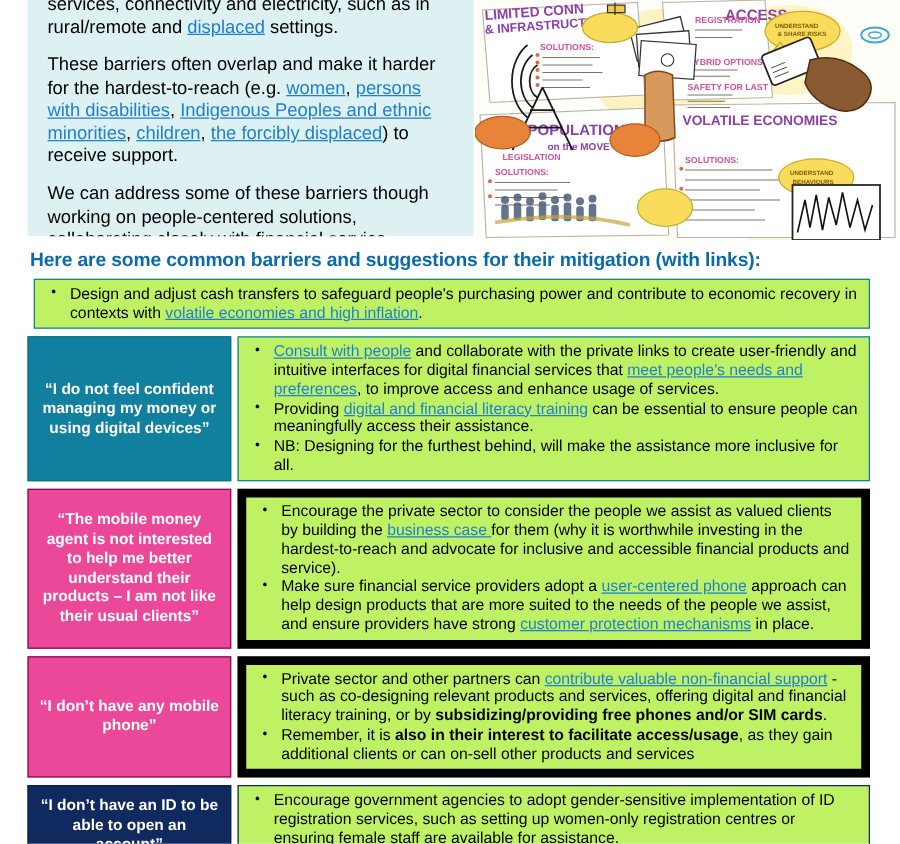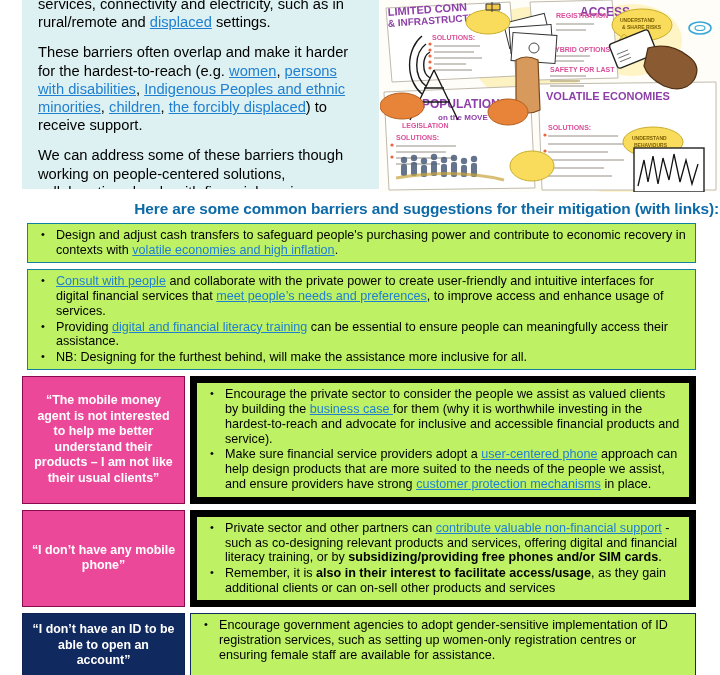--- a/index.html
+++ b/index.html
@@ -54,26 +54,25 @@
     width: 340px;
     height: 192px;
     overflow: hidden;
     background: #fefdfa;
   }
   .infographic svg { display: block; }
 
   
   .section-heading {
     margin: 0;
-    padding: 6px 1px 5px 24px;
+    padding: 6px 12px 5px 24px;
     font-size: 15.4px;
     font-weight: bold;
     color: #0d6aa8;
     letter-spacing: -0.1px;
-    text-align: right;
   }
 
   
   .barrier-table {
     margin: 0 0 0 22px;
     width: 674px;
     border-collapse: separate;
     border-spacing: 0;
   }
   .row {
@@ -285,23 +284,26 @@
 
 <div class="barrier-table" id="rows-container">
     <div class="row theme-teal">
       <div class="sugg-cell">
         <ul>
           <li><span>Design and adjust cash transfers to safeguard people's purchasing power and contribute to economic recovery in contexts with </span><a class="lnk" href="#">volatile economies and high inflation</a><span>.</span></li>
         </ul>
       </div>
     </div>
     <div class="row theme-teal">
-      <div class="sugg-cell">
-        <ul>
-          <li><a class="lnk" href="#">Consult with people</a><span> and collaborate with the private power to create user-friendly and intuitive interfaces for digital financial services that </span><a class="lnk" href="#">meet people’s needs and preferences</a><span>, to improve access and enhance usage of services.</span></li>
+      <div class="barrier-cell">
+        <div class="q">“I do not feel confident managing my money or using digital devices”</div>
+      </div>
+      <div class="sugg-cell">
+        <ul>
+          <li><a class="lnk" href="#">Consult with people</a><span> and collaborate with the private links to create user-friendly and intuitive interfaces for digital financial services that </span><a class="lnk" href="#">meet people’s needs and preferences</a><span>, to improve access and enhance usage of services.</span></li>
           <li><span>Providing </span><a class="lnk" href="#">digital and financial literacy training</a><span> can be essential to ensure people can meaningfully access their assistance.</span></li>
           <li><span>NB: Designing for the furthest behind, will make the assistance more inclusive for all.</span></li>
         </ul>
       </div>
     </div>
     <div class="row theme-magenta">
       <div class="barrier-cell">
         <div class="q">“The mobile money agent is not interested to help me better understand their products – I am not like their usual clients”</div>
       </div>
       <div class="sugg-cell">

